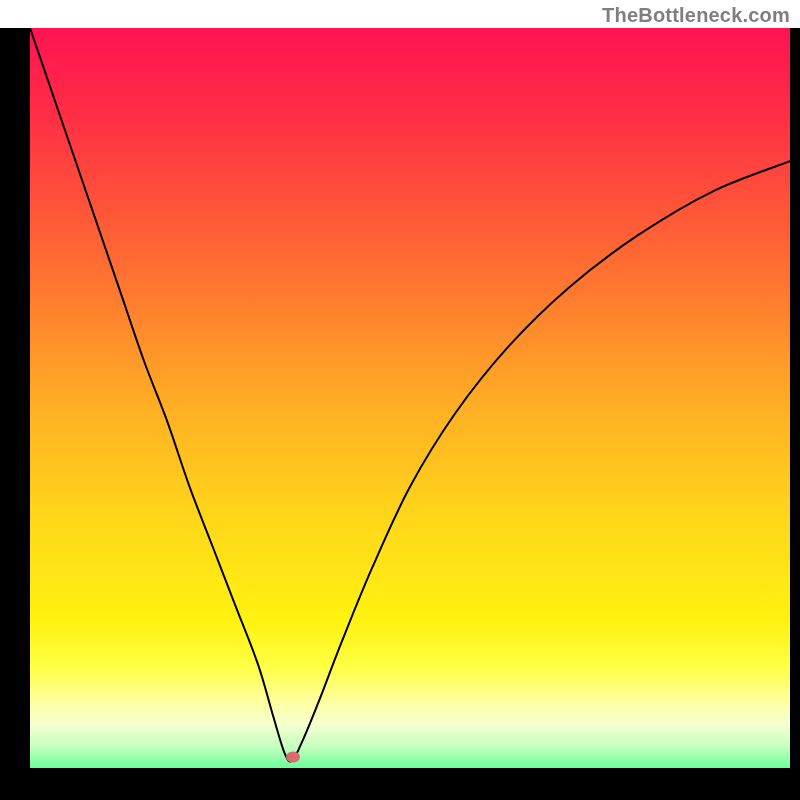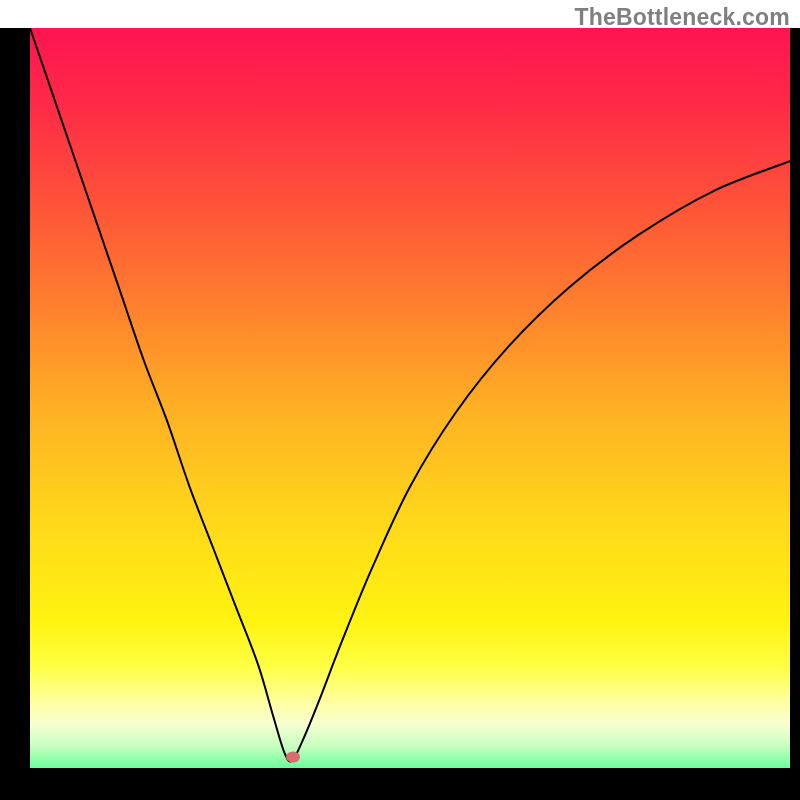--- a/index.html
+++ b/index.html
@@ -13,21 +13,21 @@
   }
   .wrap {
     position: relative;
     width: 800px;
     height: 800px;
   }
   .watermark {
     position: absolute;
     top: 4px;
     right: 10px;
-    font-size: 23px;
+    font-size: 20px;
     font-weight: 600;
     color: #7f7f7f;
     letter-spacing: 0.2px;
     z-index: 10;
   }
   .outer {
     position: absolute;
     left: 0;
     top: 28px;
     width: 800px;

